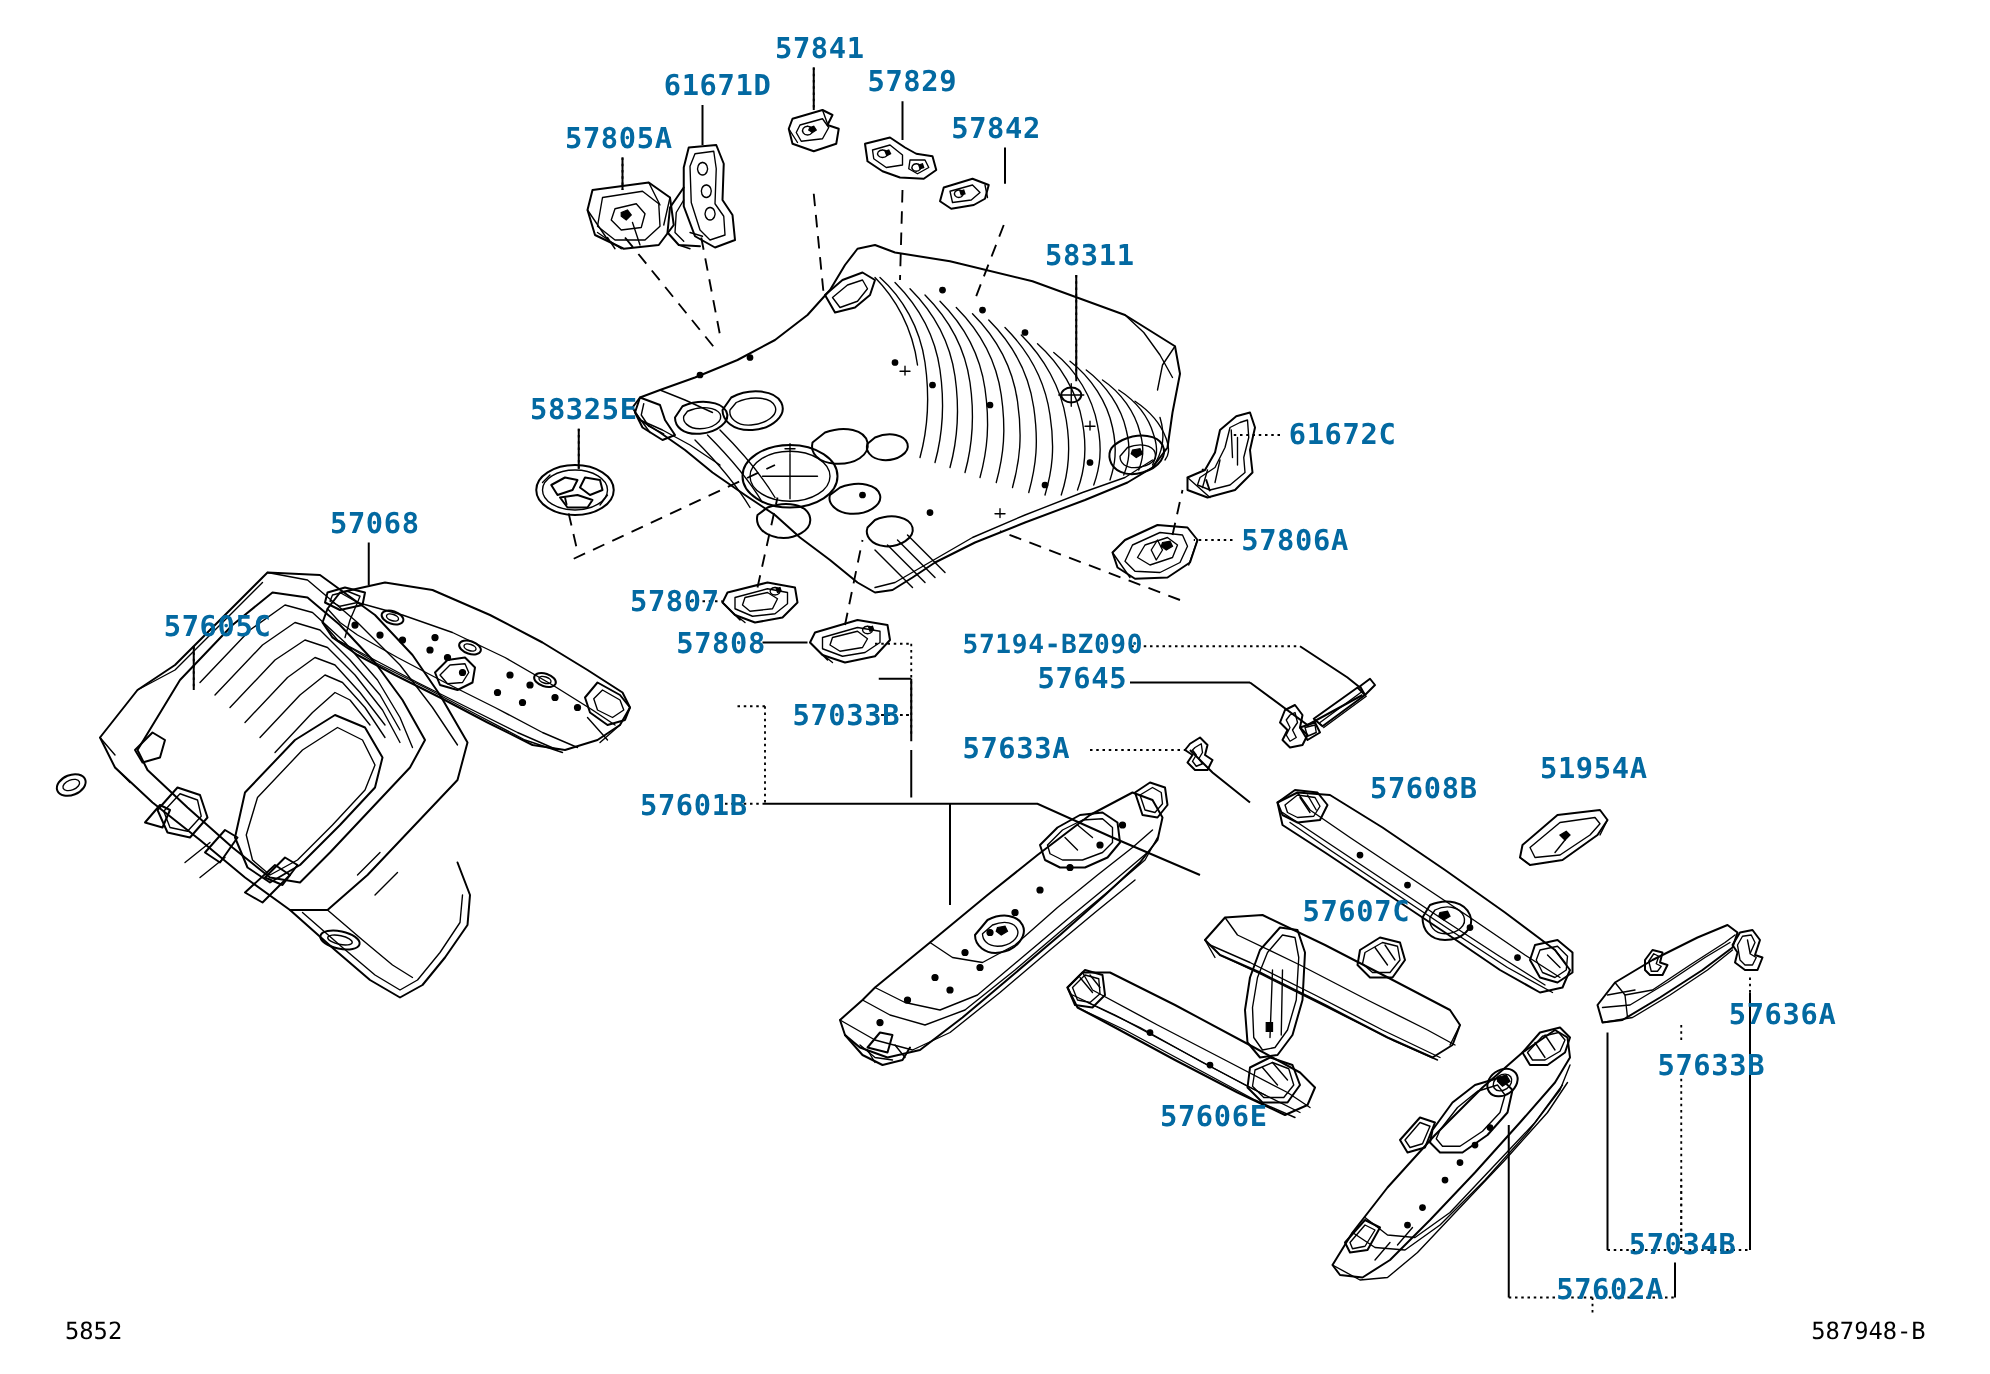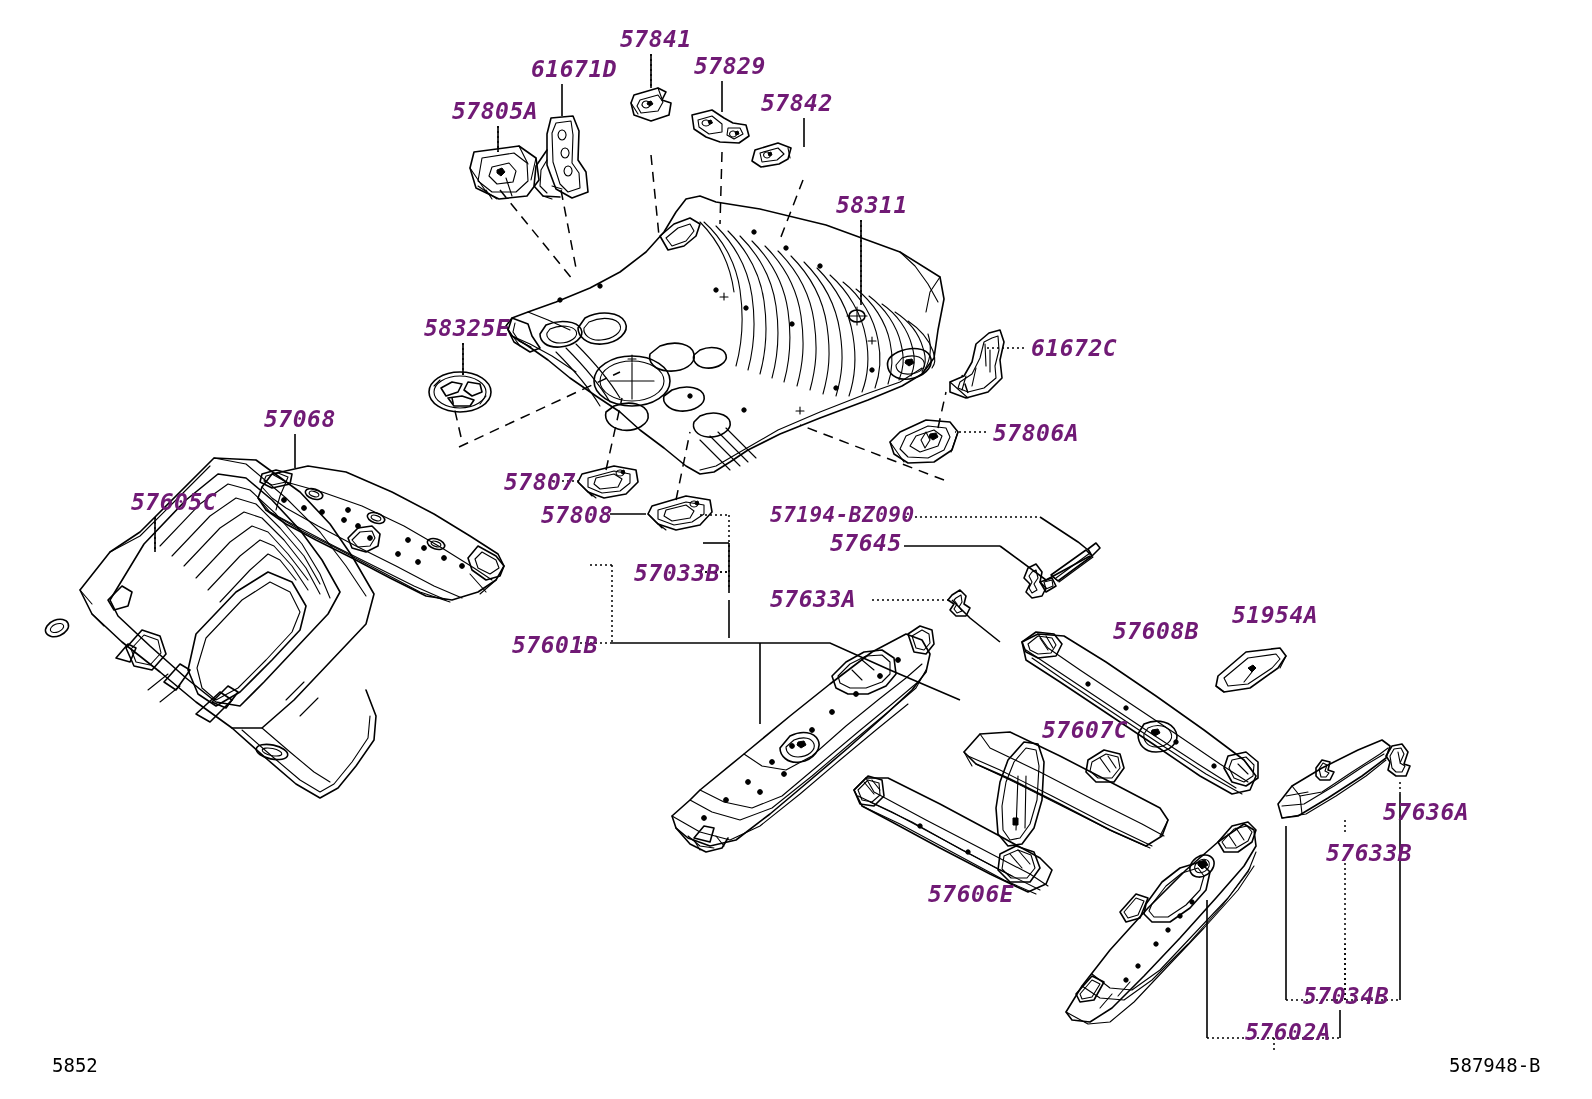--- a/index.html
+++ b/index.html
@@ -20,25 +20,24 @@
     position: absolute;
     left: 0; top: 0;
     width: 1592px;
     height: 1099px;
   }
   .lbl {
     position: absolute;
     font-family: "DejaVu Sans Mono", "Liberation Mono", monospace;
     font-size: 23px;
     font-weight: 700;
-    color: #701a75;
+    color: #0369a1;
     white-space: nowrap;
     letter-spacing: 0.5px;
     line-height: 1;
-    font-style: italic;
   }
   .lbl.small { font-size: 21px; }
   .corner {
     position: absolute;
     font-family: "DejaVu Sans Mono", "Liberation Mono", monospace;
     font-size: 19px;
     font-weight: 400;
     color: #000000;
     white-space: nowrap;
     margin-top: 18px;
@@ -678,21 +677,21 @@
   <div class="lbl" style="left:424px; top:317px;">58325E</div>
   <div class="lbl" style="left:264px; top:408px;">57068</div>
   <div class="lbl" style="left:131px; top:491px;">57605C</div>
   <div class="lbl" style="left:504px; top:471px;">57807</div>
   <div class="lbl" style="left:541px; top:504px;">57808</div>
   <div class="lbl small" style="left:770px; top:505px;">57194-BZ090</div>
   <div class="lbl" style="left:830px; top:532px;">57645</div>
   <div class="lbl" style="left:634px; top:562px;">57033B</div>
   <div class="lbl" style="left:770px; top:588px;">57633A</div>
   <div class="lbl" style="left:512px; top:634px;">57601B</div>
-  <div class="lbl" style="left:1096px; top:620px;margin-left:17px;">57608B</div>
+  <div class="lbl" style="left:1096px; top:620px;">57608B</div>
   <div class="lbl" style="left:1232px; top:604px;">51954A</div>
   <div class="lbl" style="left:1042px; top:719px;">57607C</div>
   <div class="lbl" style="left:1383px; top:801px;">57636A</div>
   <div class="lbl" style="left:1326px; top:842px;">57633B</div>
   <div class="lbl" style="left:928px; top:883px;">57606E</div>
   <div class="lbl" style="left:1303px; top:953px;margin-top:32px;">57034B</div>
   <div class="lbl" style="left:1245px; top:1021px;">57602A</div>
 
 
   <div class="corner" style="left:52px; top:1036px;">5852</div>

